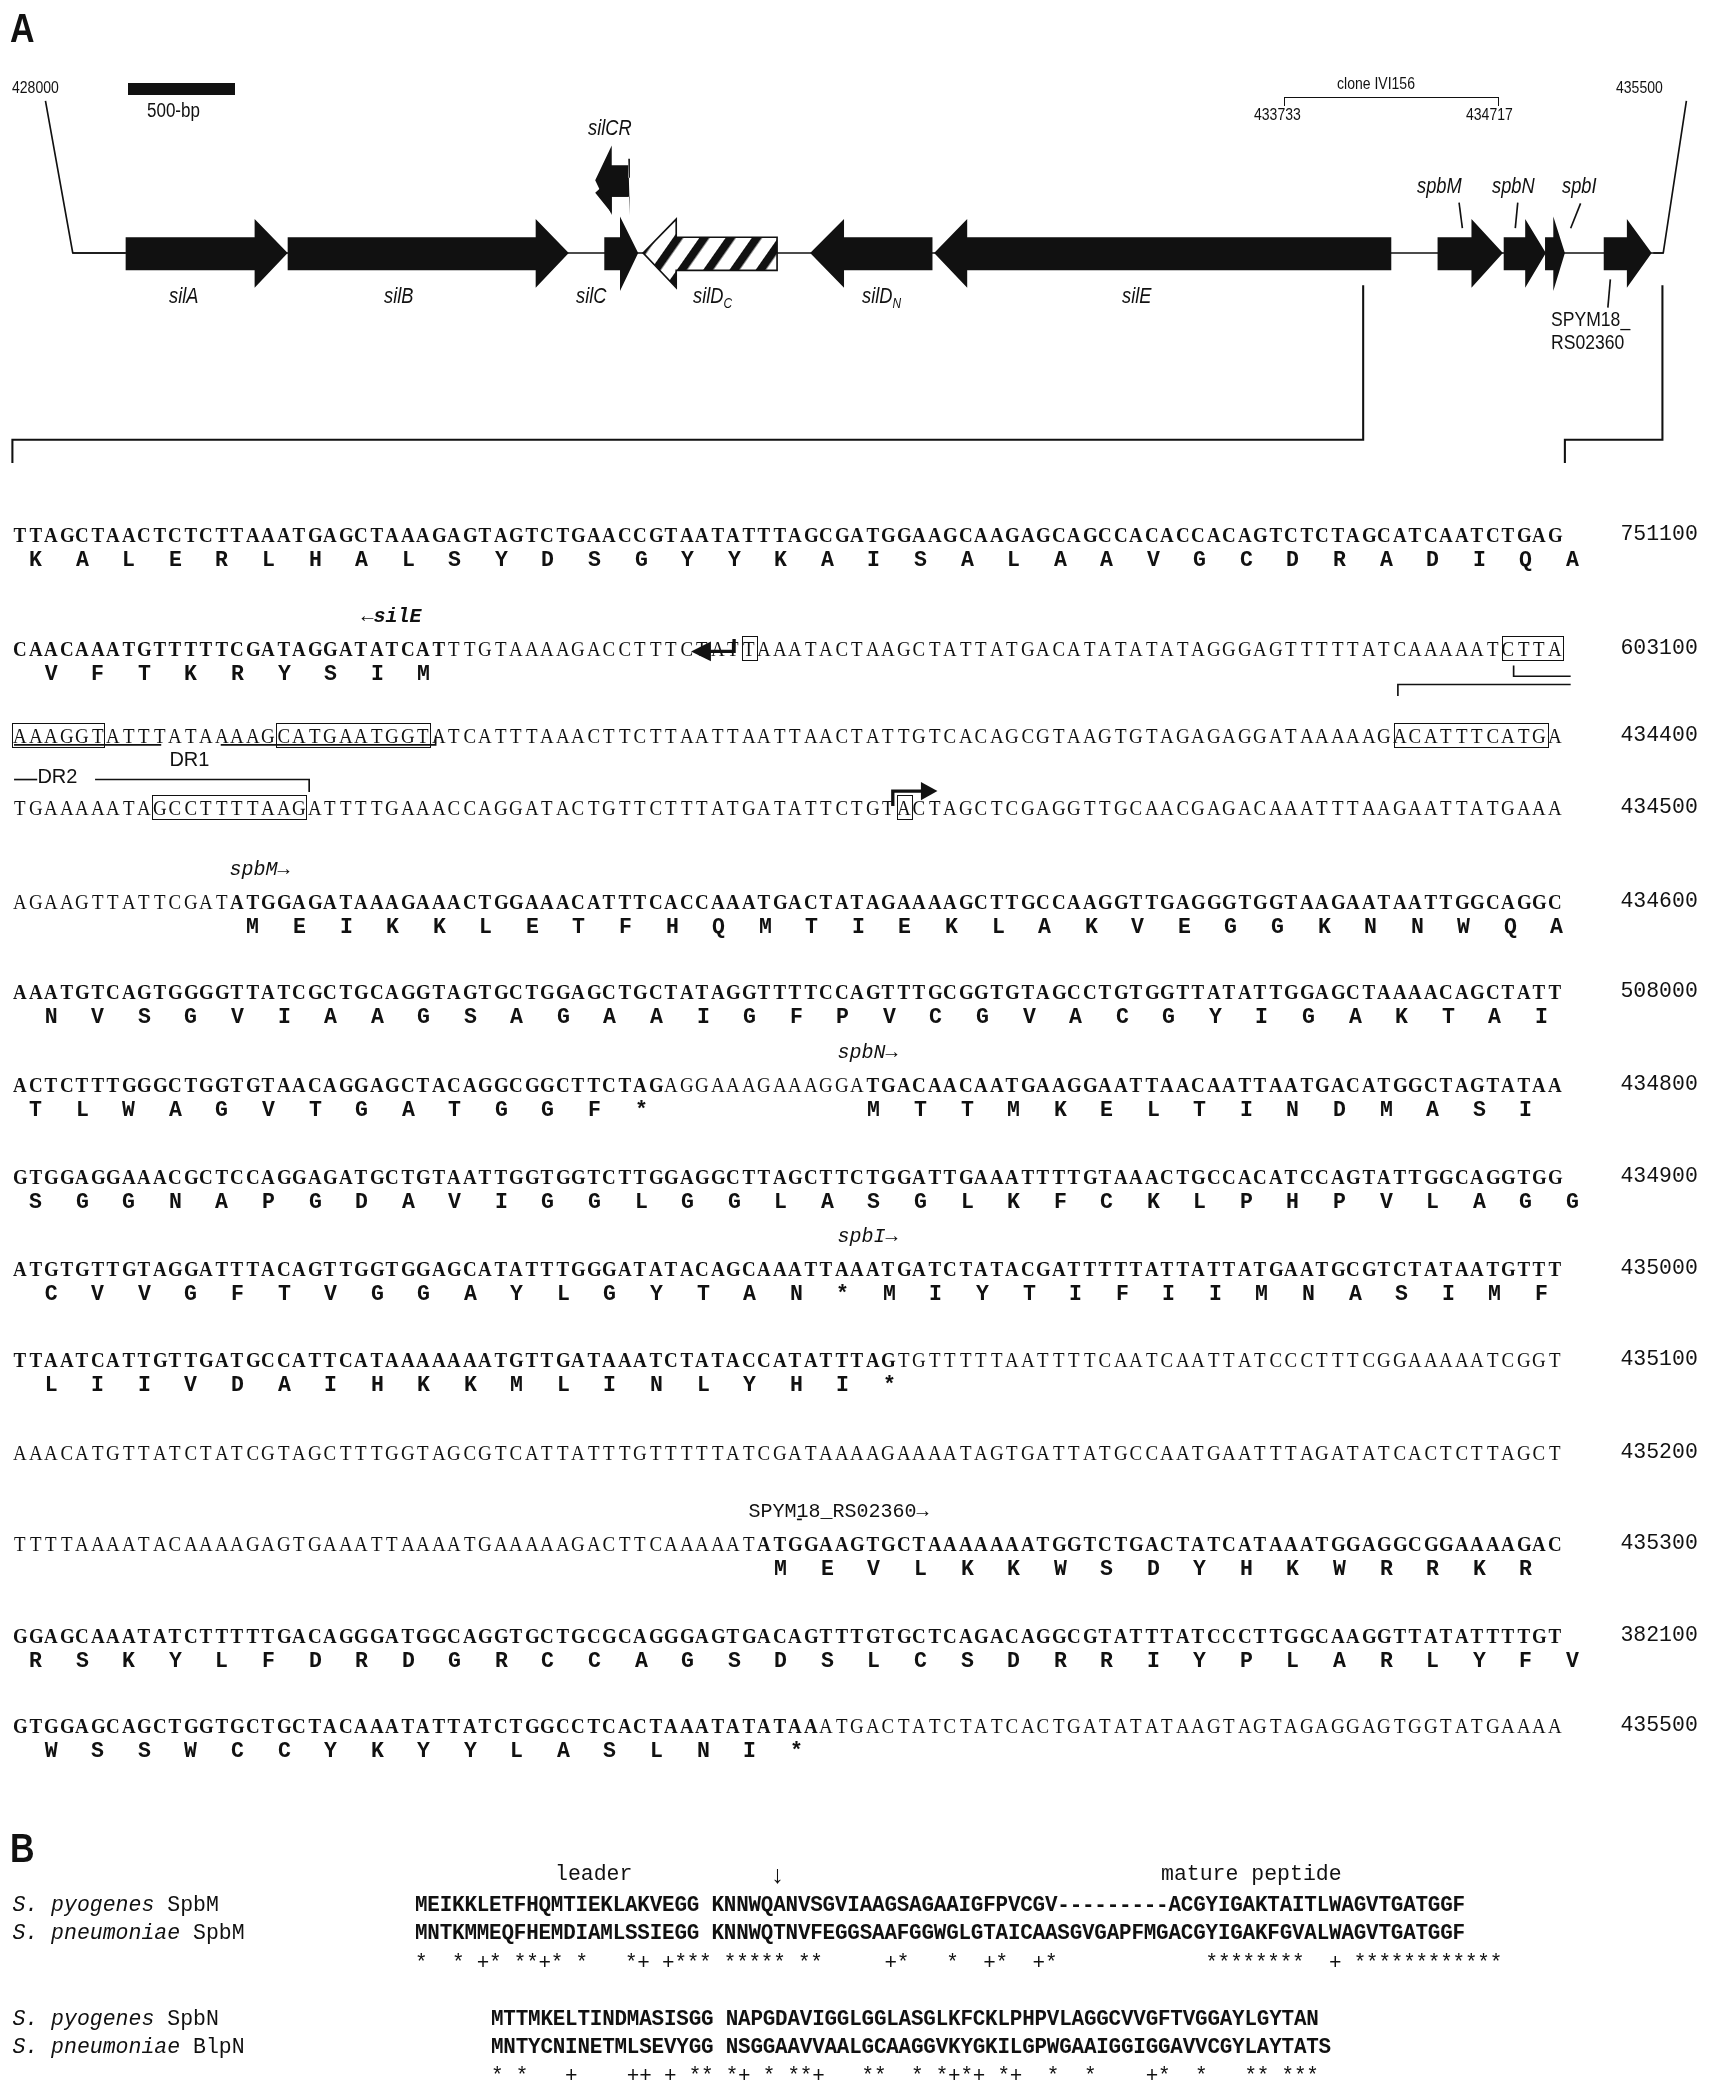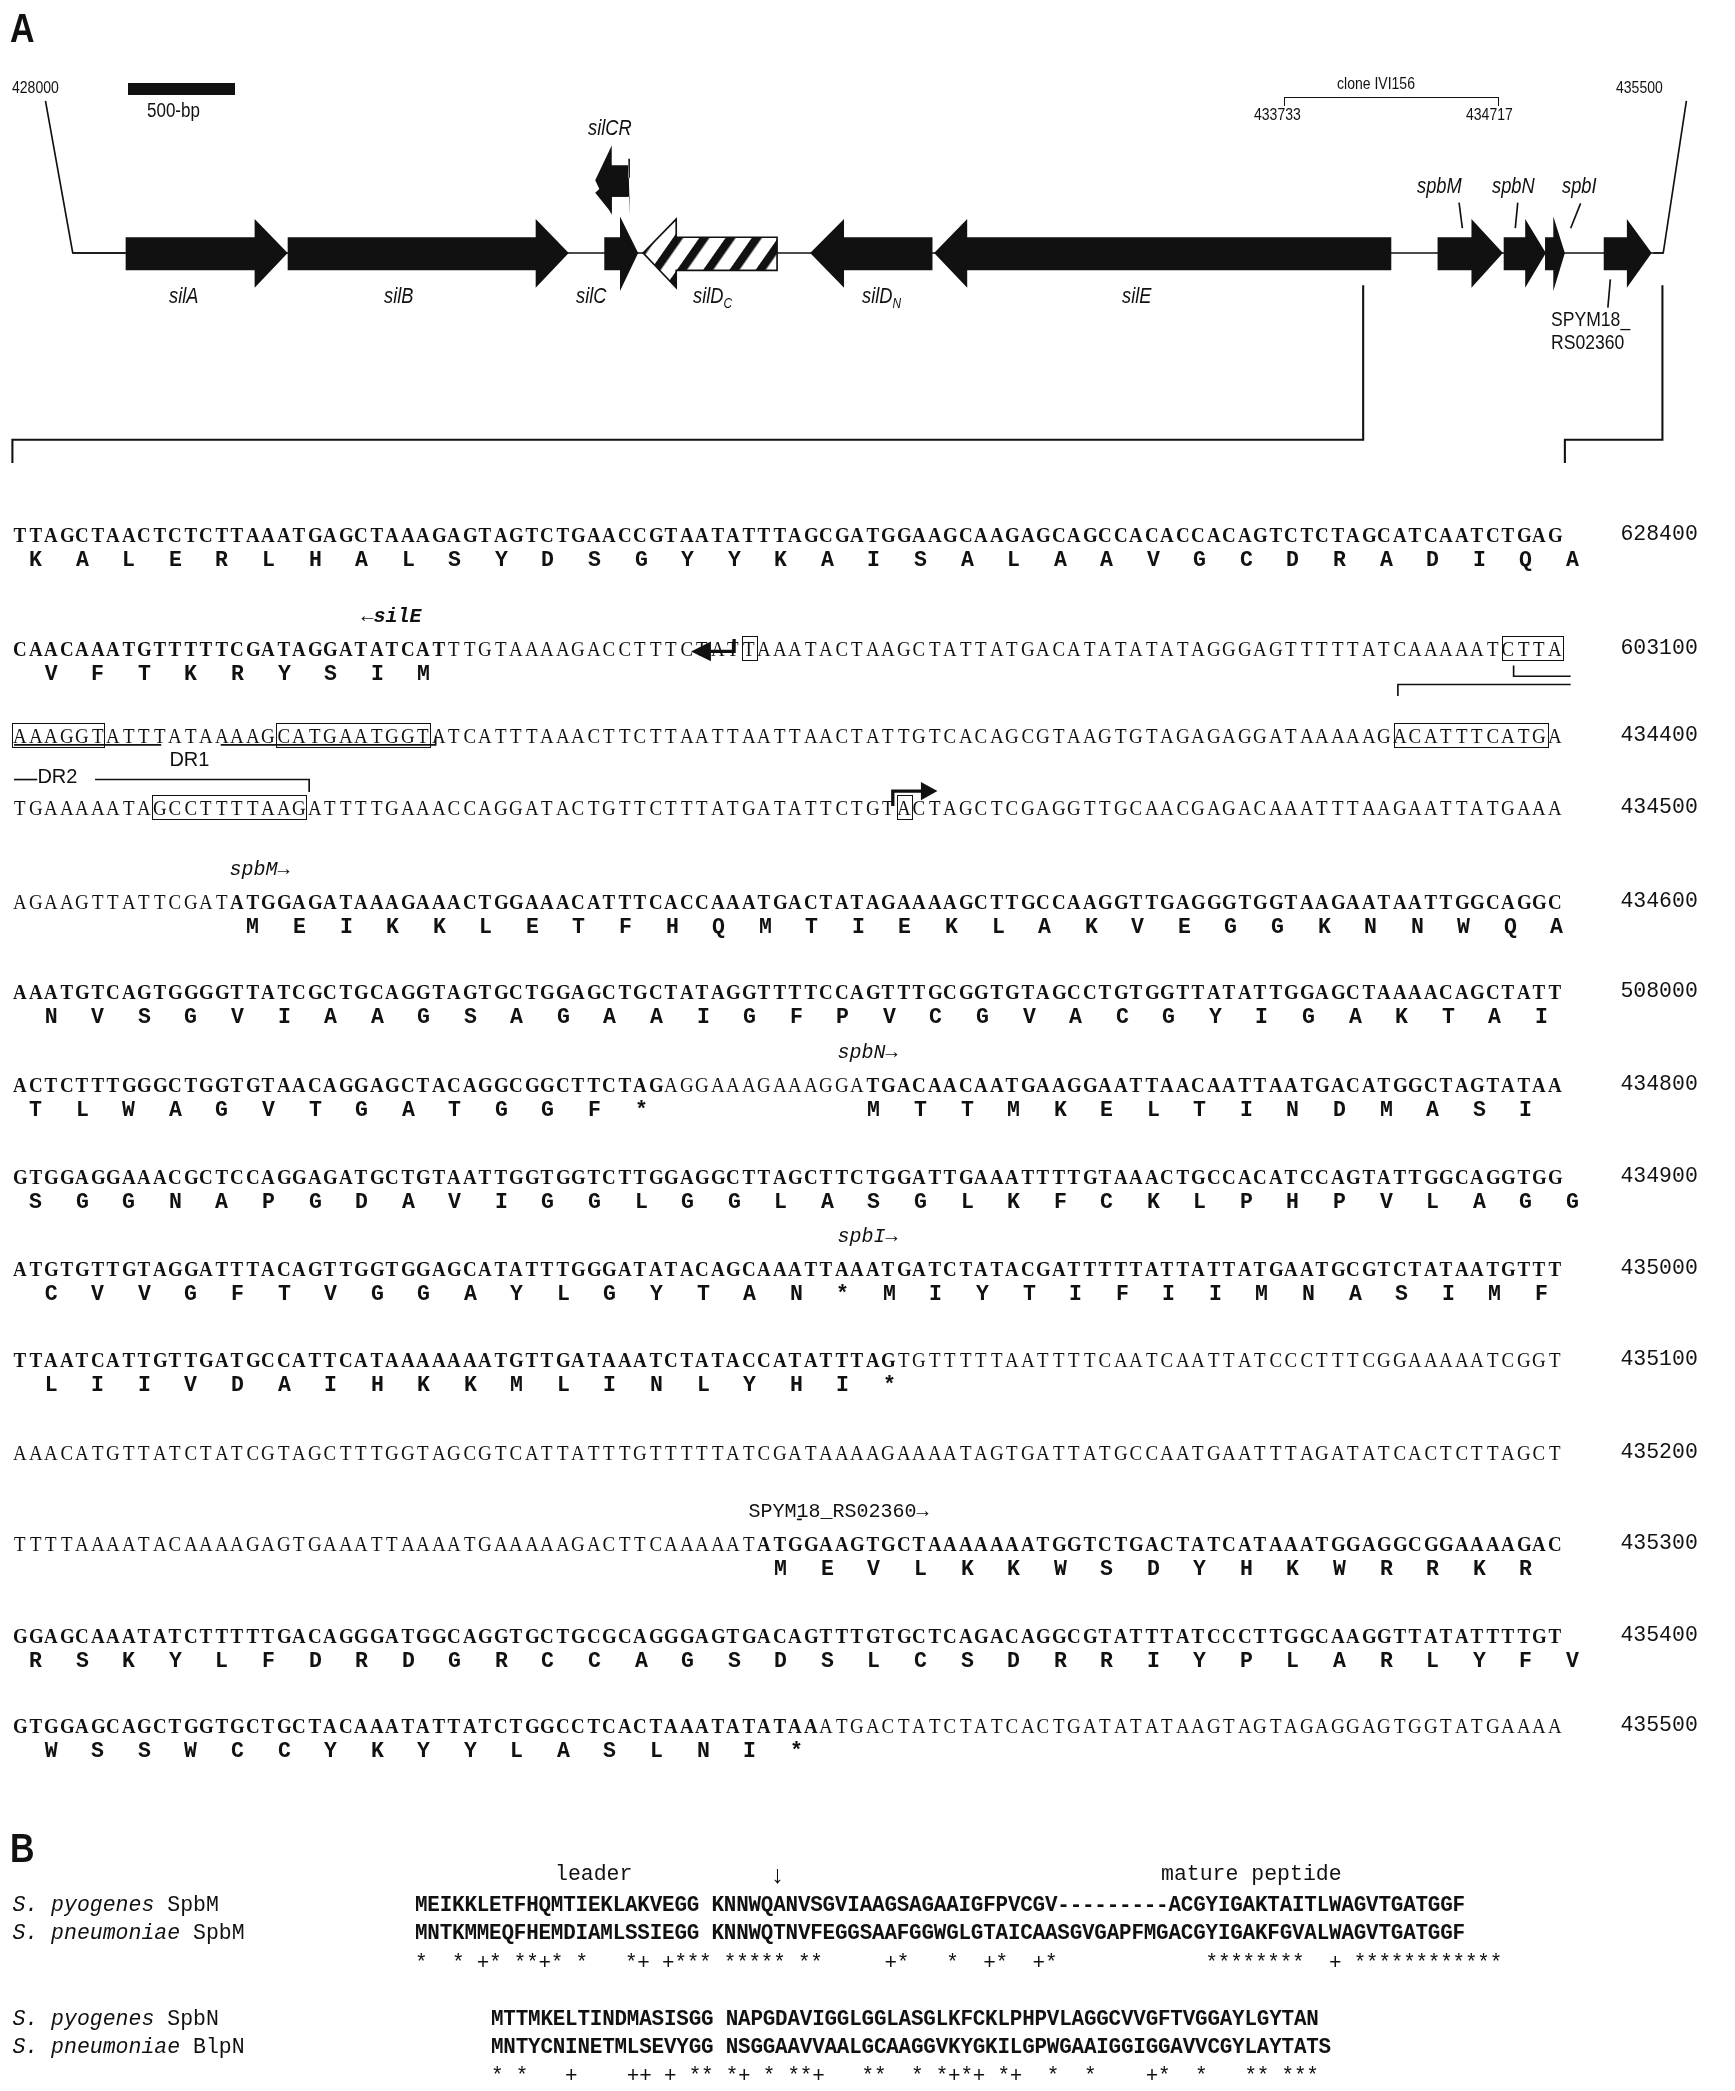--- a/index.html
+++ b/index.html
@@ -231,21 +231,21 @@
         <span class="aa" style="left: 1164px;">G</span>
         <span class="aa" style="left: 1211px;">C</span>
         <span class="aa" style="left: 1257px;">D</span>
         <span class="aa" style="left: 1304px;">R</span>
         <span class="aa" style="left: 1351px;">A</span>
         <span class="aa" style="left: 1397px;">D</span>
         <span class="aa" style="left: 1444px;">I</span>
         <span class="aa" style="left: 1490px;">Q</span>
         <span class="aa" style="left: 1537px;">A</span>
       </div>
-      <div class="pos" style="left: 1608px; top: 0px;">628400</div>
+      <div class="pos" style="left: 1608px; top: 0px;">751100</div>
     </div>
     <div class="seq-row" style="top: 636px;">
       <div class="seq-line">
         <span class="base b">C</span>
         <span class="base b">A</span>
         <span class="base b">A</span>
         <span class="base b">C</span>
         <span class="base b">A</span>
         <span class="base b">A</span>
         <span class="base b">A</span>
@@ -1760,21 +1760,21 @@
         <span class="aa" style="left: 1164px;">Y</span>
         <span class="aa" style="left: 1211px;">P</span>
         <span class="aa" style="left: 1257px;">L</span>
         <span class="aa" style="left: 1304px;">A</span>
         <span class="aa" style="left: 1351px;">R</span>
         <span class="aa" style="left: 1397px;">L</span>
         <span class="aa" style="left: 1444px;">Y</span>
         <span class="aa" style="left: 1490px;">F</span>
         <span class="aa" style="left: 1537px;">V</span>
       </div>
-      <div class="pos" style="left: 1608px; top: 0px;">435400</div>
+      <div class="pos" style="left: 1608px; top: 0px;">382100</div>
     </div>
     <div class="seq-row" style="top: 1713px;">
       <div class="seq-line">
         <span class="base b">G</span>
         <span class="base b">T</span>
         <span class="base b">G</span>
         <span class="base b">G</span>
         <span class="base b">A</span>
         <span class="base b">G</span>
         <span class="base b">C</span>

